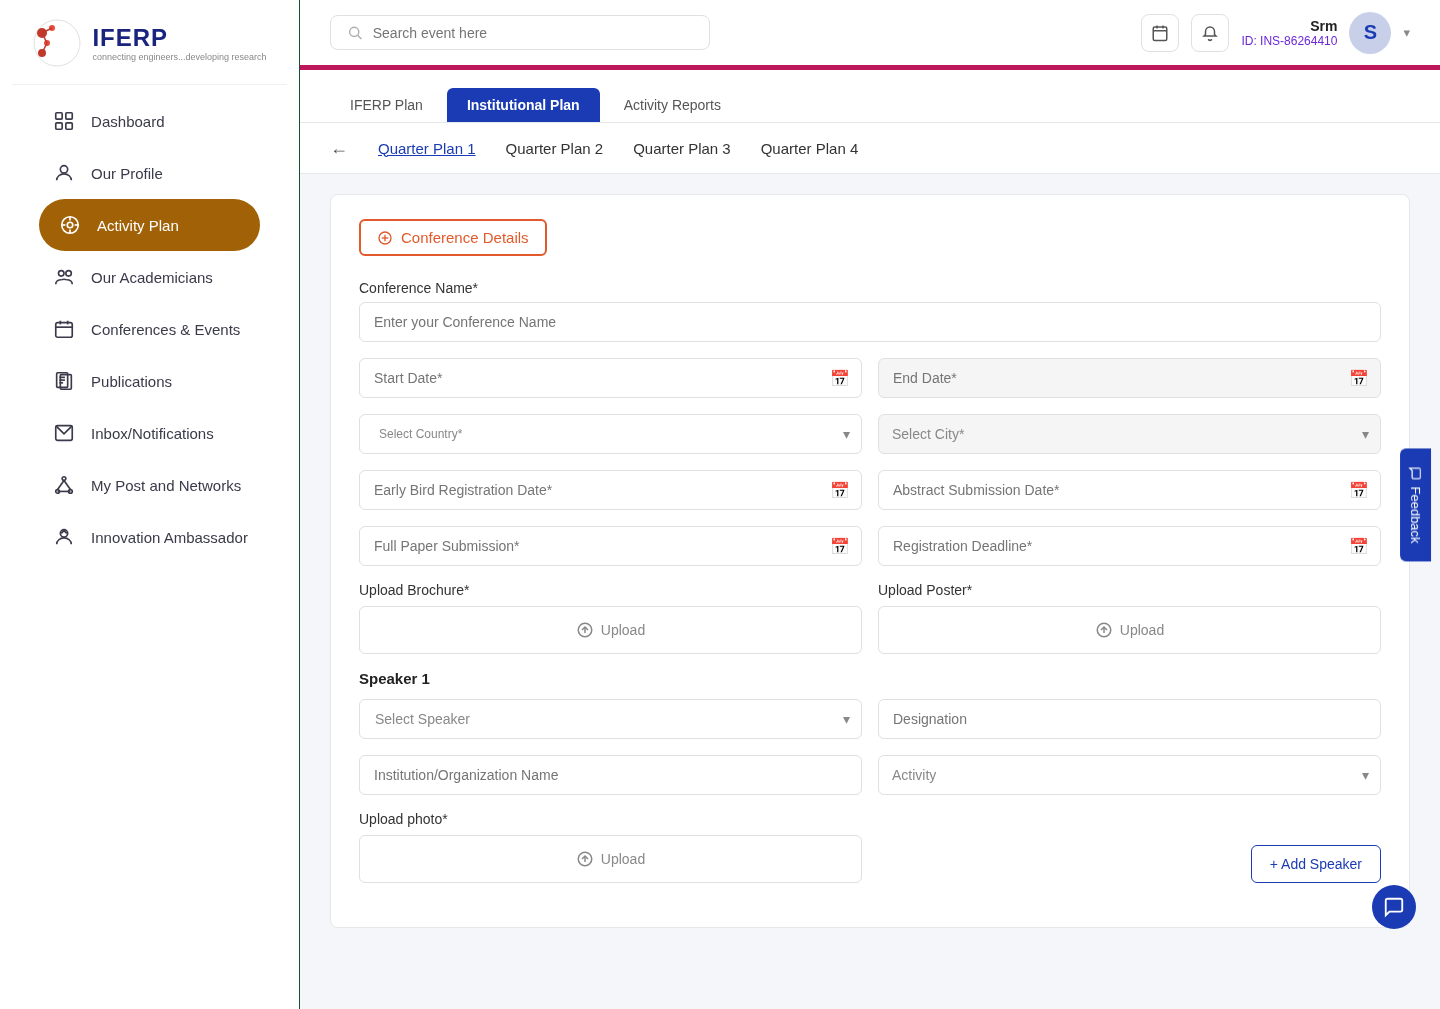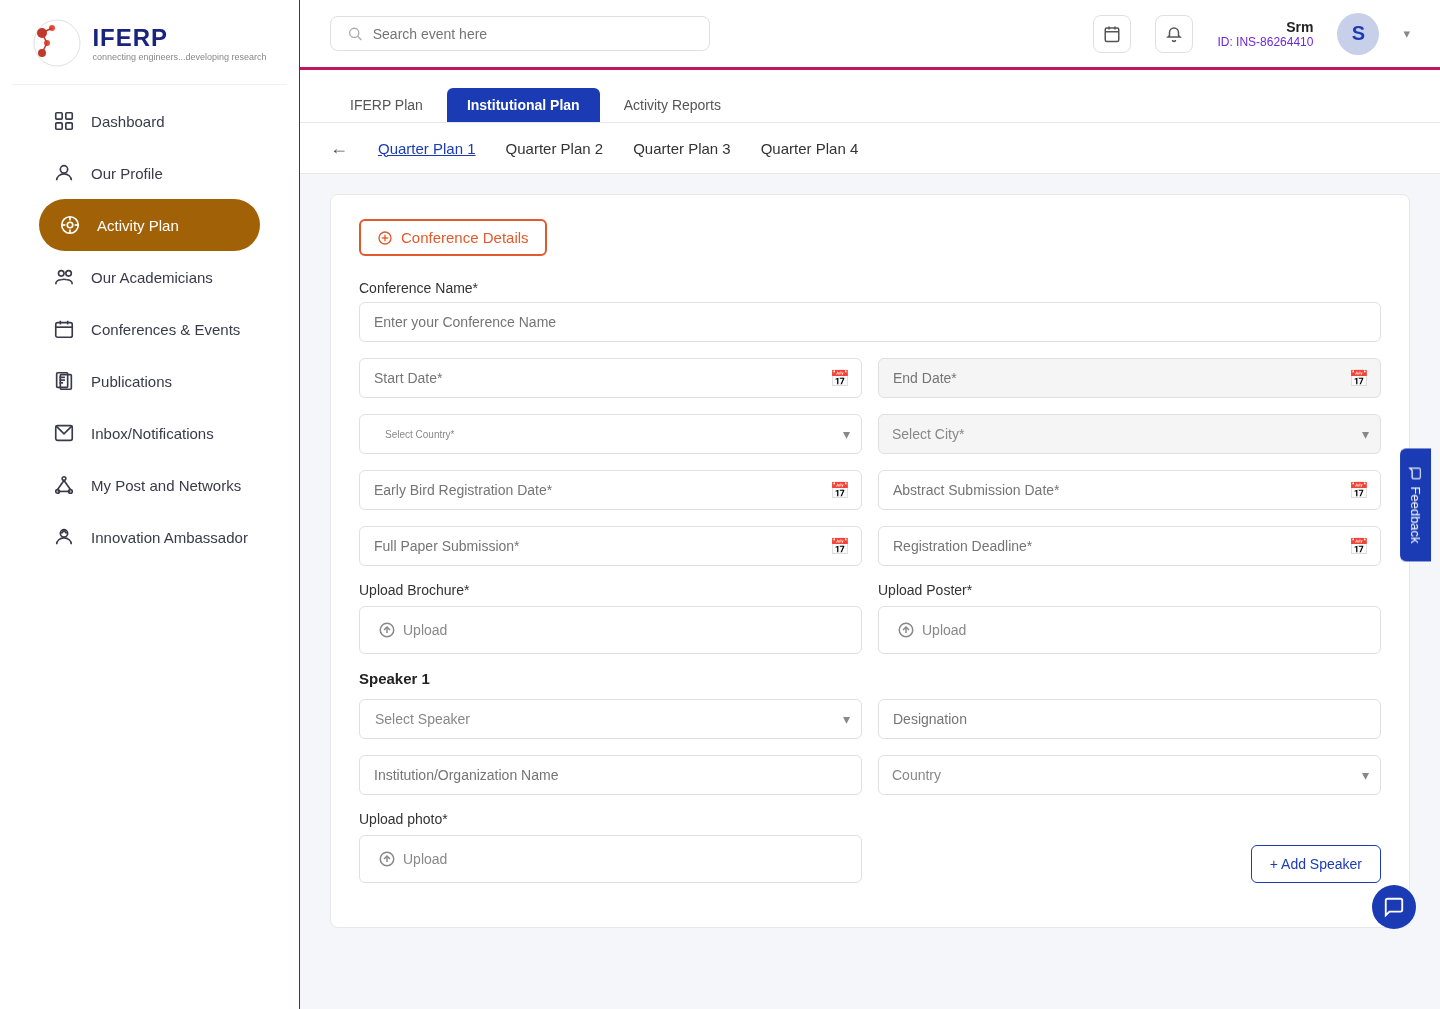--- a/index.html
+++ b/index.html
@@ -58,21 +58,21 @@
     .main-content {
       flex: 1;
       display: flex;
       flex-direction: column;
       overflow: hidden;
     }
 
     
     .header {
       background: #fff;
-      border-bottom: 3px solid #be185d;
+      border-bottom: 5px solid #be185d;
       padding: 0 30px;
       height: 70px;
       display: flex;
       align-items: center;
       justify-content: space-between;
       flex-shrink: 0;
     }
     .search-bar {
       display: flex;
       align-items: center;
@@ -87,21 +87,21 @@
       border: none;
       outline: none;
       font-size: 14px;
       color: #888;
       width: 100%;
       background: transparent;
     }
     .header-right {
       display: flex;
       align-items: center;
-      gap: 24px;
+      gap: 12px;
       text-align: center;
     }
     .header-icon-btn {
       width: 38px; height: 38px;
       border: 1.5px solid #e0e0e0;
       border-radius: 8px;
       display: flex; align-items: center; justify-content: center;
       cursor: pointer;
       background: #fff;
     }
@@ -268,20 +268,21 @@
     .upload-label { font-size: 14px; color: #333; margin-bottom: 8px; display: block; font-weight: 500; }
     .upload-box {
       border: 1.5px solid #e0e0e0;
       border-radius: 6px;
       padding: 14px 18px;
       display: flex;
       align-items: center;
       gap: 10px;
       cursor: pointer;
       background: #fff;
+      justify-content: center;
     }
     .upload-btn-inner {
       display: flex;
       align-items: center;
       gap: 7px;
       color: #888;
       font-size: 14px;
     }
 
     .upload-row { display: grid; grid-template-columns: 1fr 1fr; gap: 16px; margin-bottom: 16px; }
@@ -549,21 +550,21 @@
           <span class="date-icon">📅</span>
         </div>
       </div>
 
       
       <div class="form-row">
         <div class="select-wrap">
           <select>
             <option value="" disabled="" selected=""></option>
           </select>
-          <span style="position:absolute;left:26px;top:50%;transform:translateY(-50%);color:#888;font-size:10px;pointer-events:none;">Select Country*</span>
+          <span style="position:absolute;left:20px;top:50%;transform:translateY(-50%);color:#888;font-size:12px;pointer-events:none;">Select Country*</span>
           <span class="select-arrow">▾</span>
         </div>
         <div class="select-wrap">
           <select style="background:#f5f5f5;">
             <option value="" disabled="" selected=""></option>
           </select>
           <span style="position:absolute;left:14px;top:50%;transform:translateY(-50%);color:#888;font-size:14px;pointer-events:none;">Select City*</span>
           <span class="select-arrow">▾</span>
         </div>
       </div>
@@ -637,21 +638,21 @@
         <input type="text" class="form-input" placeholder="Designation" style="">
       </div>
 
       
       <div class="form-row">
         <input type="text" class="form-input" placeholder="Institution/Organization Name" style="">
         <div class="select-wrap">
           <select>
             <option value="" disabled="" selected=""></option>
           </select>
-          <span style="position:absolute;left:14px;top:50%;transform:translateY(-50%);color:#888;font-size:14px;pointer-events:none;">Country</span>
+          <span style="position:absolute;left:14px;top:50%;transform:translateY(-50%);color:#888;font-size:14px;pointer-events:none;">Activity</span>
           <span class="select-arrow">▾</span>
         </div>
       </div>
 
       
       <div style="margin-bottom:16px;">
         <span class="upload-label">Upload photo*</span>
         <div style="display:grid;grid-template-columns:1fr 1fr;gap:16px;">
           <div class="upload-box">
             <div class="upload-btn-inner">

